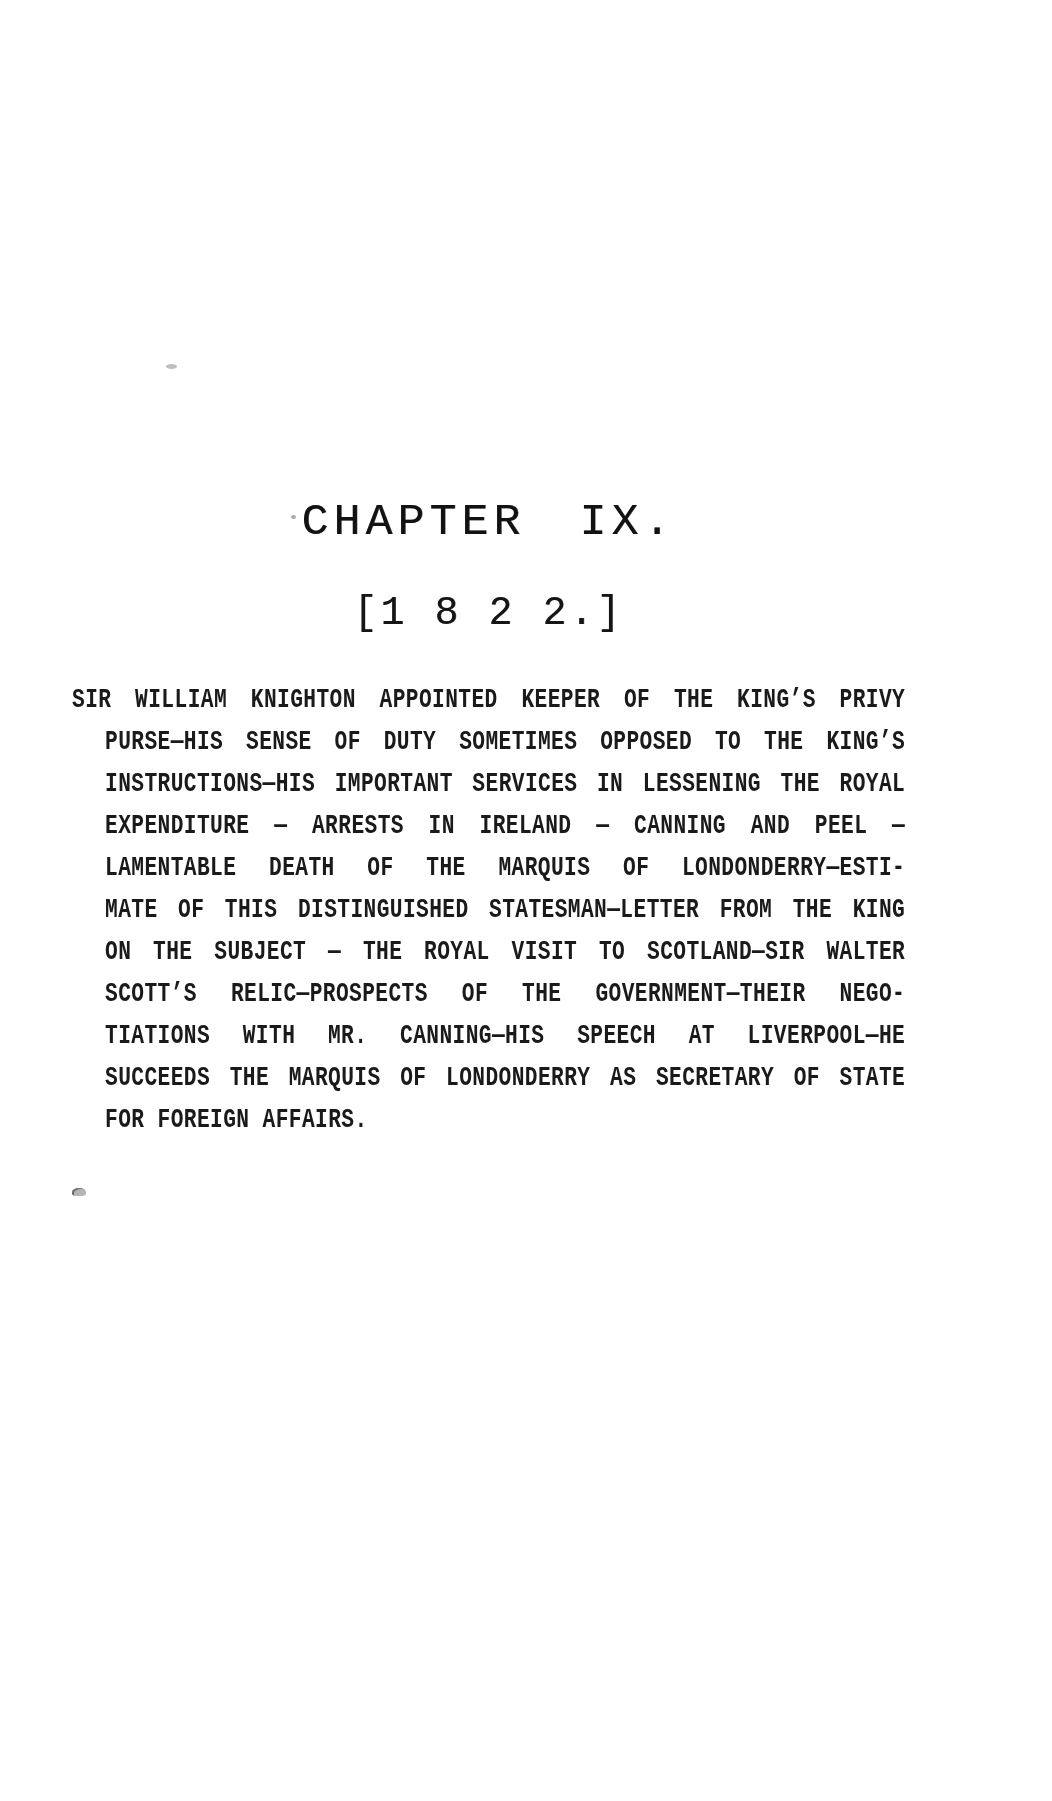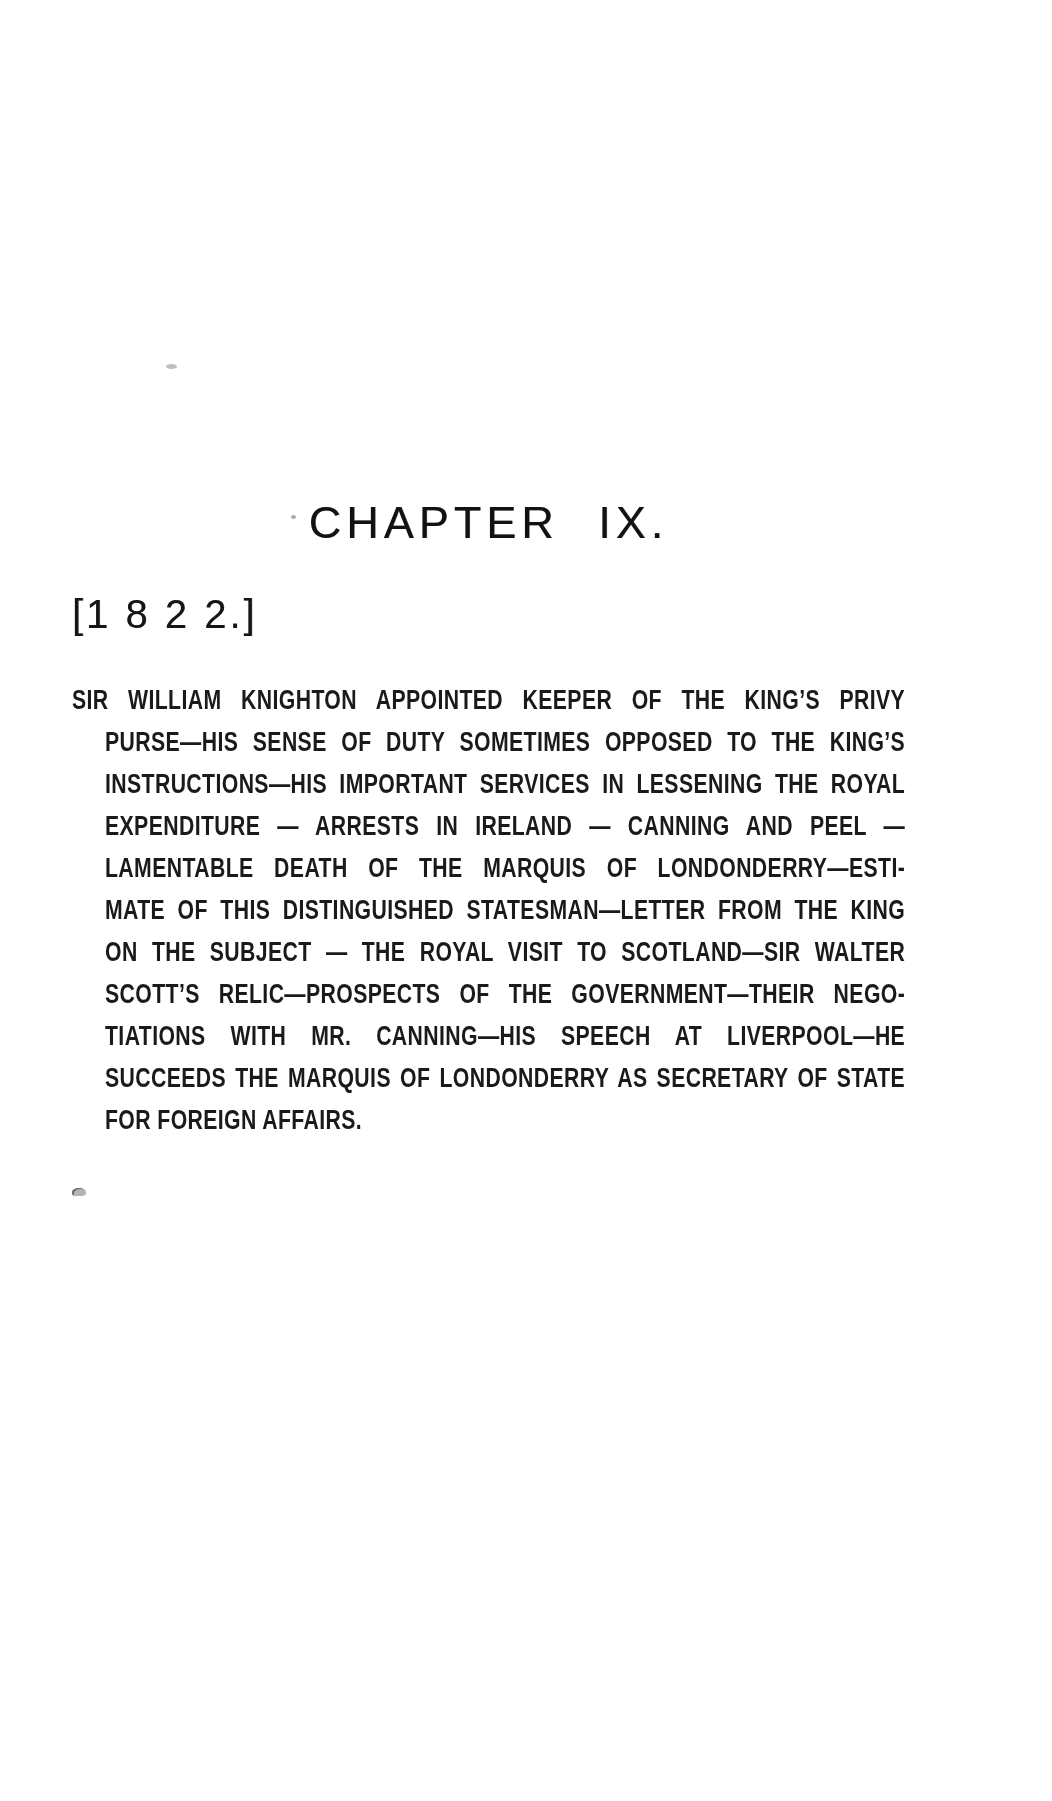--- a/index.html
+++ b/index.html
@@ -6,21 +6,21 @@
     margin: 0;
     padding: 0;
     background: #ffffff;
   }
   .page {
     position: relative;
     width: 1052px;
     height: 1801px;
     background: #ffffff;
     overflow: hidden;
-    font-family: Liberation Sans, sans-serif;
+    font-family: Liberation Mono, monospace;
     color: #161616;
   }
 
   
   .speck {
     position: absolute;
     border-radius: 50%;
   }
   .speck-1 {
     left: 166px; top: 364px;
@@ -54,21 +54,21 @@
     color: #121212;
     text-shadow: 0.6px 0 0 rgba(0,0,0,0.55);
     white-space: nowrap;
   }
 
   .date-heading {
     position: absolute;
     left: 72px;
     top: 588px;
     width: 833px;
-    text-align: left;
+    text-align: center;
     font-size: 40px;
     line-height: 52px;
     letter-spacing: 3px;
     color: #151515;
     text-shadow: 0.4px 0 0 rgba(0,0,0,0.5);
     white-space: nowrap;
   }
 
   .chapter-summary {
     position: absolute;

